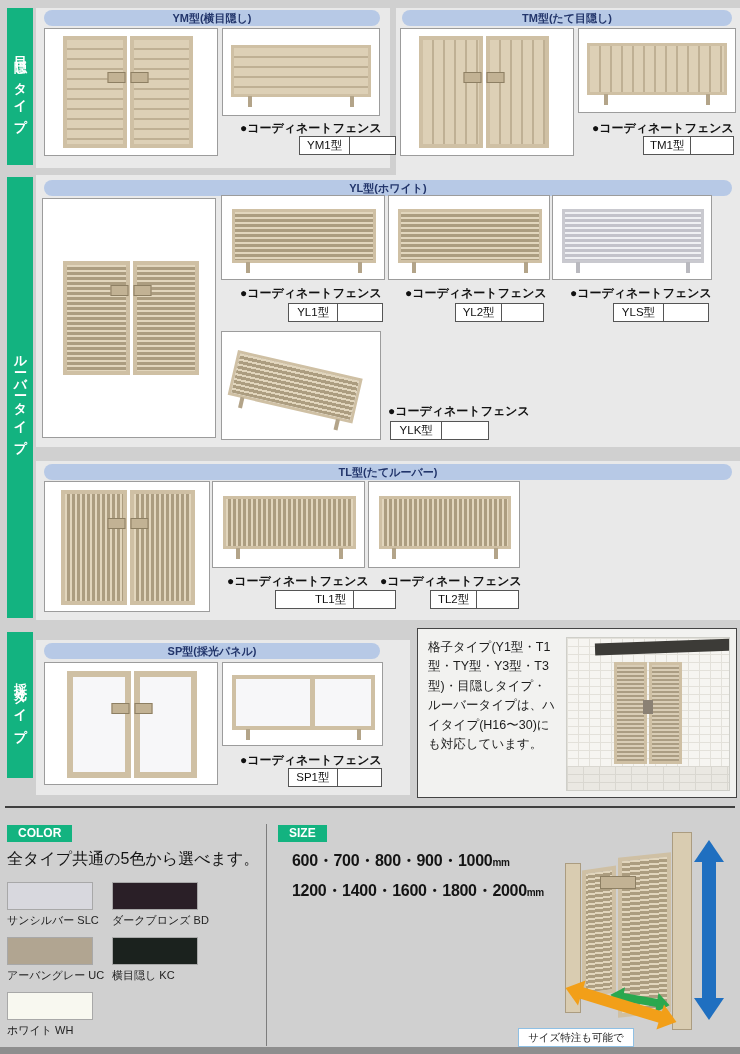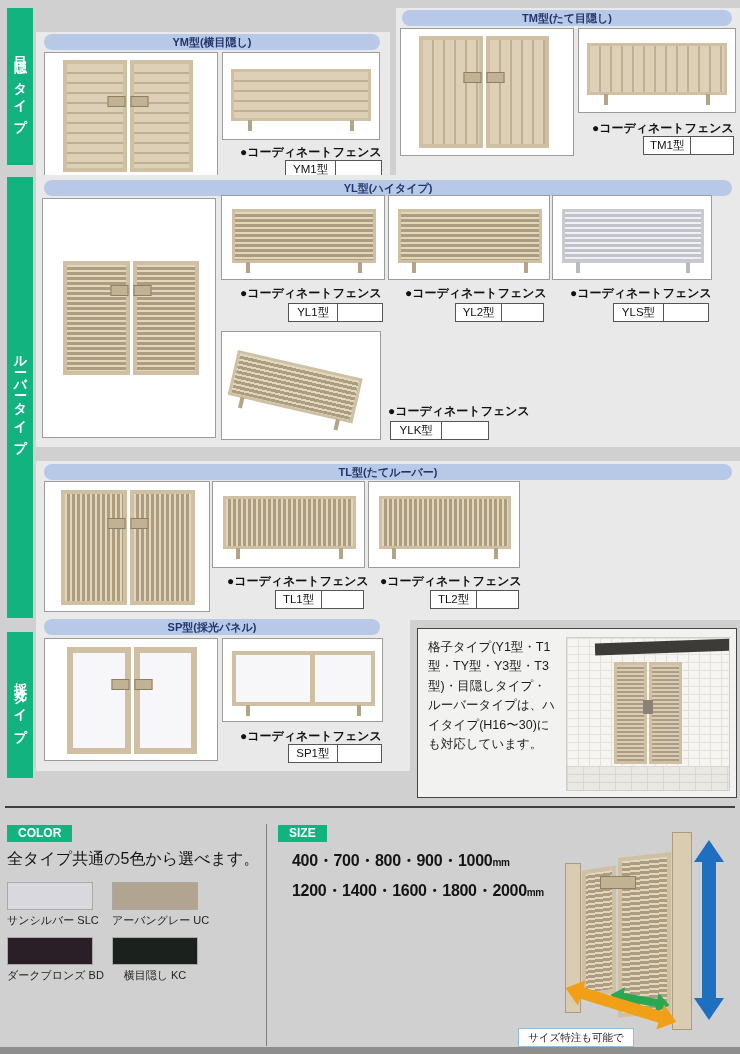--- a/index.html
+++ b/index.html
@@ -52,21 +52,21 @@
   .photo-handle{position:absolute;left:50%;top:62px;transform:translateX(-50%);width:10px;height:14px;background:#8b8174;}
 
   
   .hr-line{position:absolute;left:5px;width:730px;height:2px;background:#3f3f3f;}
   .v-line{position:absolute;width:1px;background:#7d7d7d;}
   .badge{display:inline-block;background:#13b380;color:#fff;font-weight:bold;font-size:12px;padding:1px 11px 2px;}
   .col{position:absolute;}
   .col-title{font-size:16px;color:#141414;margin:6px 0 0;line-height:1.35;}
   .swgrid{display:grid;grid-template-columns:86px 86px;column-gap:19px;row-gap:9px;margin-top:12px;}
   .swatch{width:86px;height:28px;border:1px solid #a8a8a8;box-sizing:border-box;}
-  .swname{font-size:11px;color:#222;margin-top:3px;white-space:nowrap;text-align:center;}
+  .swname{font-size:11px;color:#222;margin-top:3px;white-space:nowrap;}
   .spec{margin-top:9px;}
   .spec-label{display:flex;align-items:center;font-size:13.5px;font-weight:bold;color:#141414;}
   .spec-label .dot{width:11px;height:11px;border-radius:50%;margin-right:3px;flex:0 0 auto;}
   .spec-vals{font-size:16px;font-weight:bold;color:#141414;margin:2px 0 0 14px;white-space:nowrap;letter-spacing:-0.3px;}
   .spec-vals .unit{font-size:10px;}
 
   
   .post{position:absolute;background:#d9ccb1;border:1px solid #ab9c80;box-sizing:border-box;}
   .ill-door{position:absolute;border:4px solid #cfc0a4;box-sizing:border-box;}
   .arrow-v{position:absolute;}
@@ -89,41 +89,41 @@
 </style>
 </head>
 <body>
 
 <div id="page">
 
   <div class="greenbar" style="top:8px;height:157px;">
     <span>目隠しタイプ</span>
   </div>
 
-  <div class="panel" style="left:36px;top:8px;width:354px;height:160px;margin-top:24px;">
+  <div class="panel" style="left:36px;top:8px;width:354px;height:160px;">
     <div class="pill" style="left:8px;top:2px;width:336px;">YM型(横目隠し)</div>
     <div class="imgbox" style="left:8px;top:20px;width:174px;height:128px;">
       <div class="gate" style="left:18px;top:7px;width:130px;height:112px;">
         <div class="door tx-hslat"></div>
         <div class="door tx-hslat"></div>
         <div class="handles" style="top:36px;">
             <i></i>
             <i></i>
           </div>
       </div>
     </div>
     <div class="imgbox" style="left:186px;top:20px;width:158px;height:88px;">
       <div class="fence" style="left:8px;top:16px;width:140px;height:52px;">
         <div class="fpanel tx-hslat"></div>
         <i class="leg" style="left:12%;"></i>
           <i class="leg" style="right:12%;"></i>
       </div>
     </div>
     <div class="flabel" style="left:204px;top:112px;">●コーディネートフェンス</div>
-    <div class="typebox" style="left:249px;top:128px;width:95px;gap:36px;">
+    <div class="typebox" style="left:263px;top:128px;width:95px;gap:36px;">
       <div class="cell-name">YM1型</div>
       <div class="cell-blank"></div>
     </div>
   </div>
 
   <div class="panel" style="left:396px;top:8px;width:344px;height:188px;">
     <div class="pill" style="left:6px;top:2px;width:330px;">TM型(たて目隠し)</div>
     <div class="imgbox" style="left:4px;top:20px;width:174px;height:128px;">
       <div class="gate" style="left:18px;top:7px;width:130px;height:112px;">
         <div class="door tx-vslat"></div>
@@ -146,21 +146,21 @@
       <div class="cell-name">TM1型</div>
       <div class="cell-blank"></div>
     </div>
   </div>
 
   <div class="greenbar" style="top:177px;height:441px;">
     <span>ルーバータイプ</span>
   </div>
 
   <div class="panel" style="left:36px;top:175px;width:704px;height:272px;">
-    <div class="pill" style="left:8px;top:5px;width:688px;">YL型(ハイタイプ)</div>
+    <div class="pill" style="left:8px;top:5px;width:688px;">YL型(ホワイト)</div>
     <div class="imgbox" style="left:6px;top:23px;width:174px;height:240px;">
       <div class="gate" style="left:20px;top:62px;width:136px;height:114px;">
         <div class="door tx-hlouver"></div>
         <div class="door tx-hlouver"></div>
         <div class="handles" style="top:24px;">
             <i></i>
             <i></i>
           </div>
       </div>
     </div>
@@ -231,21 +231,21 @@
       </div>
     </div>
     <div class="imgbox" style="left:176px;top:20px;width:153px;height:87px;">
       <div class="fence" style="left:10px;top:14px;width:133px;height:53px;">
         <div class="fpanel tx-vlouver"></div>
         <i class="leg" style="left:10%;"></i>
           <i class="leg" style="right:10%;"></i>
       </div>
     </div>
     <div class="flabel" style="left:191px;top:112px;">●コーディネートフェンス</div>
-    <div class="typebox" style="left:239px;top:129px;width:87px;">
+    <div class="typebox" style="left:239px;top:129px;width:87px;padding-left:32px;">
       <div class="cell-name">TL1型</div>
       <div class="cell-blank"></div>
     </div>
     <div class="imgbox" style="left:332px;top:20px;width:152px;height:87px;">
       <div class="fence" style="left:10px;top:14px;width:132px;height:53px;">
         <div class="fpanel tx-vlouver"></div>
         <i class="leg" style="left:10%;"></i>
           <i class="leg" style="right:10%;"></i>
       </div>
     </div>
@@ -253,21 +253,21 @@
     <div class="typebox" style="left:394px;top:129px;width:87px;">
       <div class="cell-name">TL2型</div>
       <div class="cell-blank"></div>
     </div>
   </div>
 
   <div class="greenbar" style="top:632px;height:146px;">
     <span>採光タイプ</span>
   </div>
 
-  <div class="panel" style="left:36px;top:616px;width:374px;height:155px;">
+  <div class="panel" style="left:36px;top:640px;width:374px;height:155px;">
     <div class="pill" style="left:8px;top:3px;width:336px;">SP型(採光パネル)</div>
     <div class="imgbox" style="left:8px;top:22px;width:174px;height:123px;">
       <div class="gate" style="left:22px;top:8px;width:130px;height:107px;">
         <div class="door-sp"></div>
         <div class="door-sp"></div>
         <div class="handles" style="top:32px;">
             <i></i>
             <i></i>
           </div>
       </div>
@@ -306,39 +306,43 @@
 
   <div class="col" style="left:7px;top:823px;width:256px;">
     <span class="badge">COLOR</span>
     <div class="col-title">全タイプ共通の5色から選べます。</div>
     <div class="swgrid">
       <div>
         <div class="swatch" style="background: rgb(216, 216, 222);"></div>
         <div class="swname">サンシルバー SLC</div>
       </div>
       <div>
+        <div class="swatch" style="background: rgb(42, 31, 39);"></div>
+        <div class="swname">ダークブロンズ BD</div>
+      </div>
+      <div>
         <div class="swatch" style="background: rgb(177, 165, 145);"></div>
         <div class="swname">アーバングレー UC</div>
       </div>
       <div>
-        <div class="swatch" style="background: rgb(42, 31, 39);"></div>
-        <div class="swname">ダークブロンズ BD</div>
-      </div>
-      <div>
         <div class="swatch" style="background: rgb(27, 34, 30);"></div>
         <div class="swname">横目隠し KC</div>
       </div>
+      <div>
+        <div class="swatch" style="background: rgb(248, 248, 240);"></div>
+        <div class="swname">ホワイト WH</div>
+      </div>
     </div>
   </div>
 
   <div class="col" style="left:278px;top:823px;width:245px;">
     <span class="badge">SIZE</span>
 
     <div class="spec">
-      <div class="spec-vals"><span>400・700・800・900・1000</span><span class="unit">mm</span></div>
+      <div class="spec-vals"><span>600・700・800・900・1000</span><span class="unit">mm</span></div>
     </div>
     <div class="spec">
       <div class="spec-vals"><span>1200・1400・1600・1800・2000</span><span class="unit">mm</span></div>
     </div>
     
   </div>
 
   <div>
     <div class="post" style="left:565px;top:863px;width:16px;height:150px;"></div>
     <div class="ill-door tx-hlouver" style="left:582px;top:868px;width:34px;height:127px;transform:skewY(-8deg);"></div>

